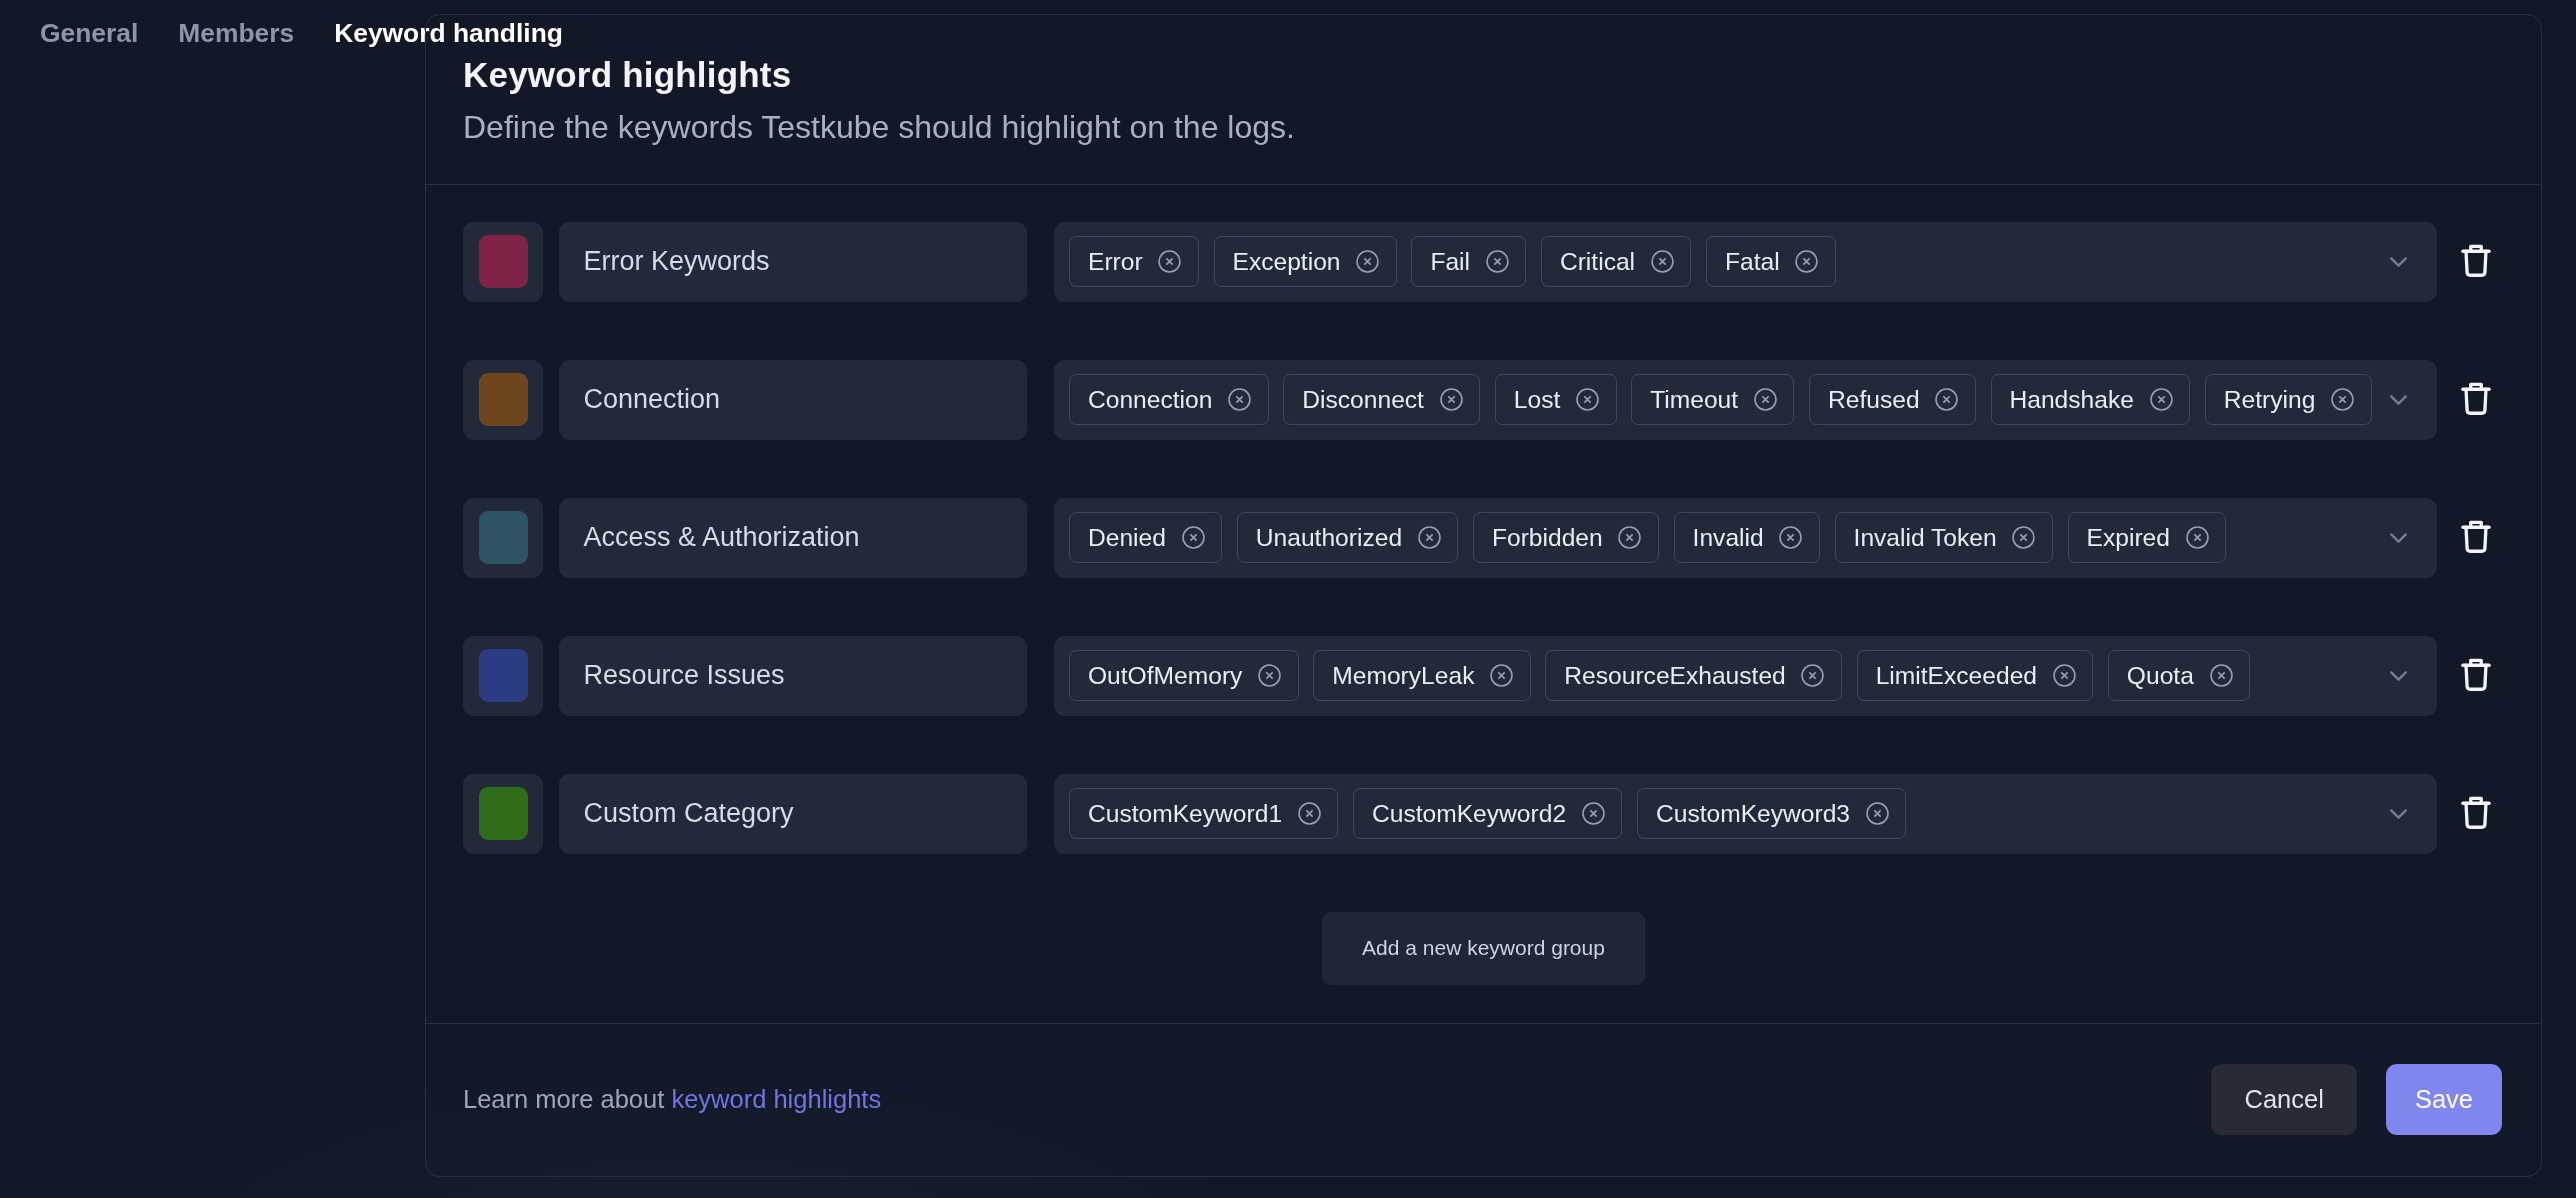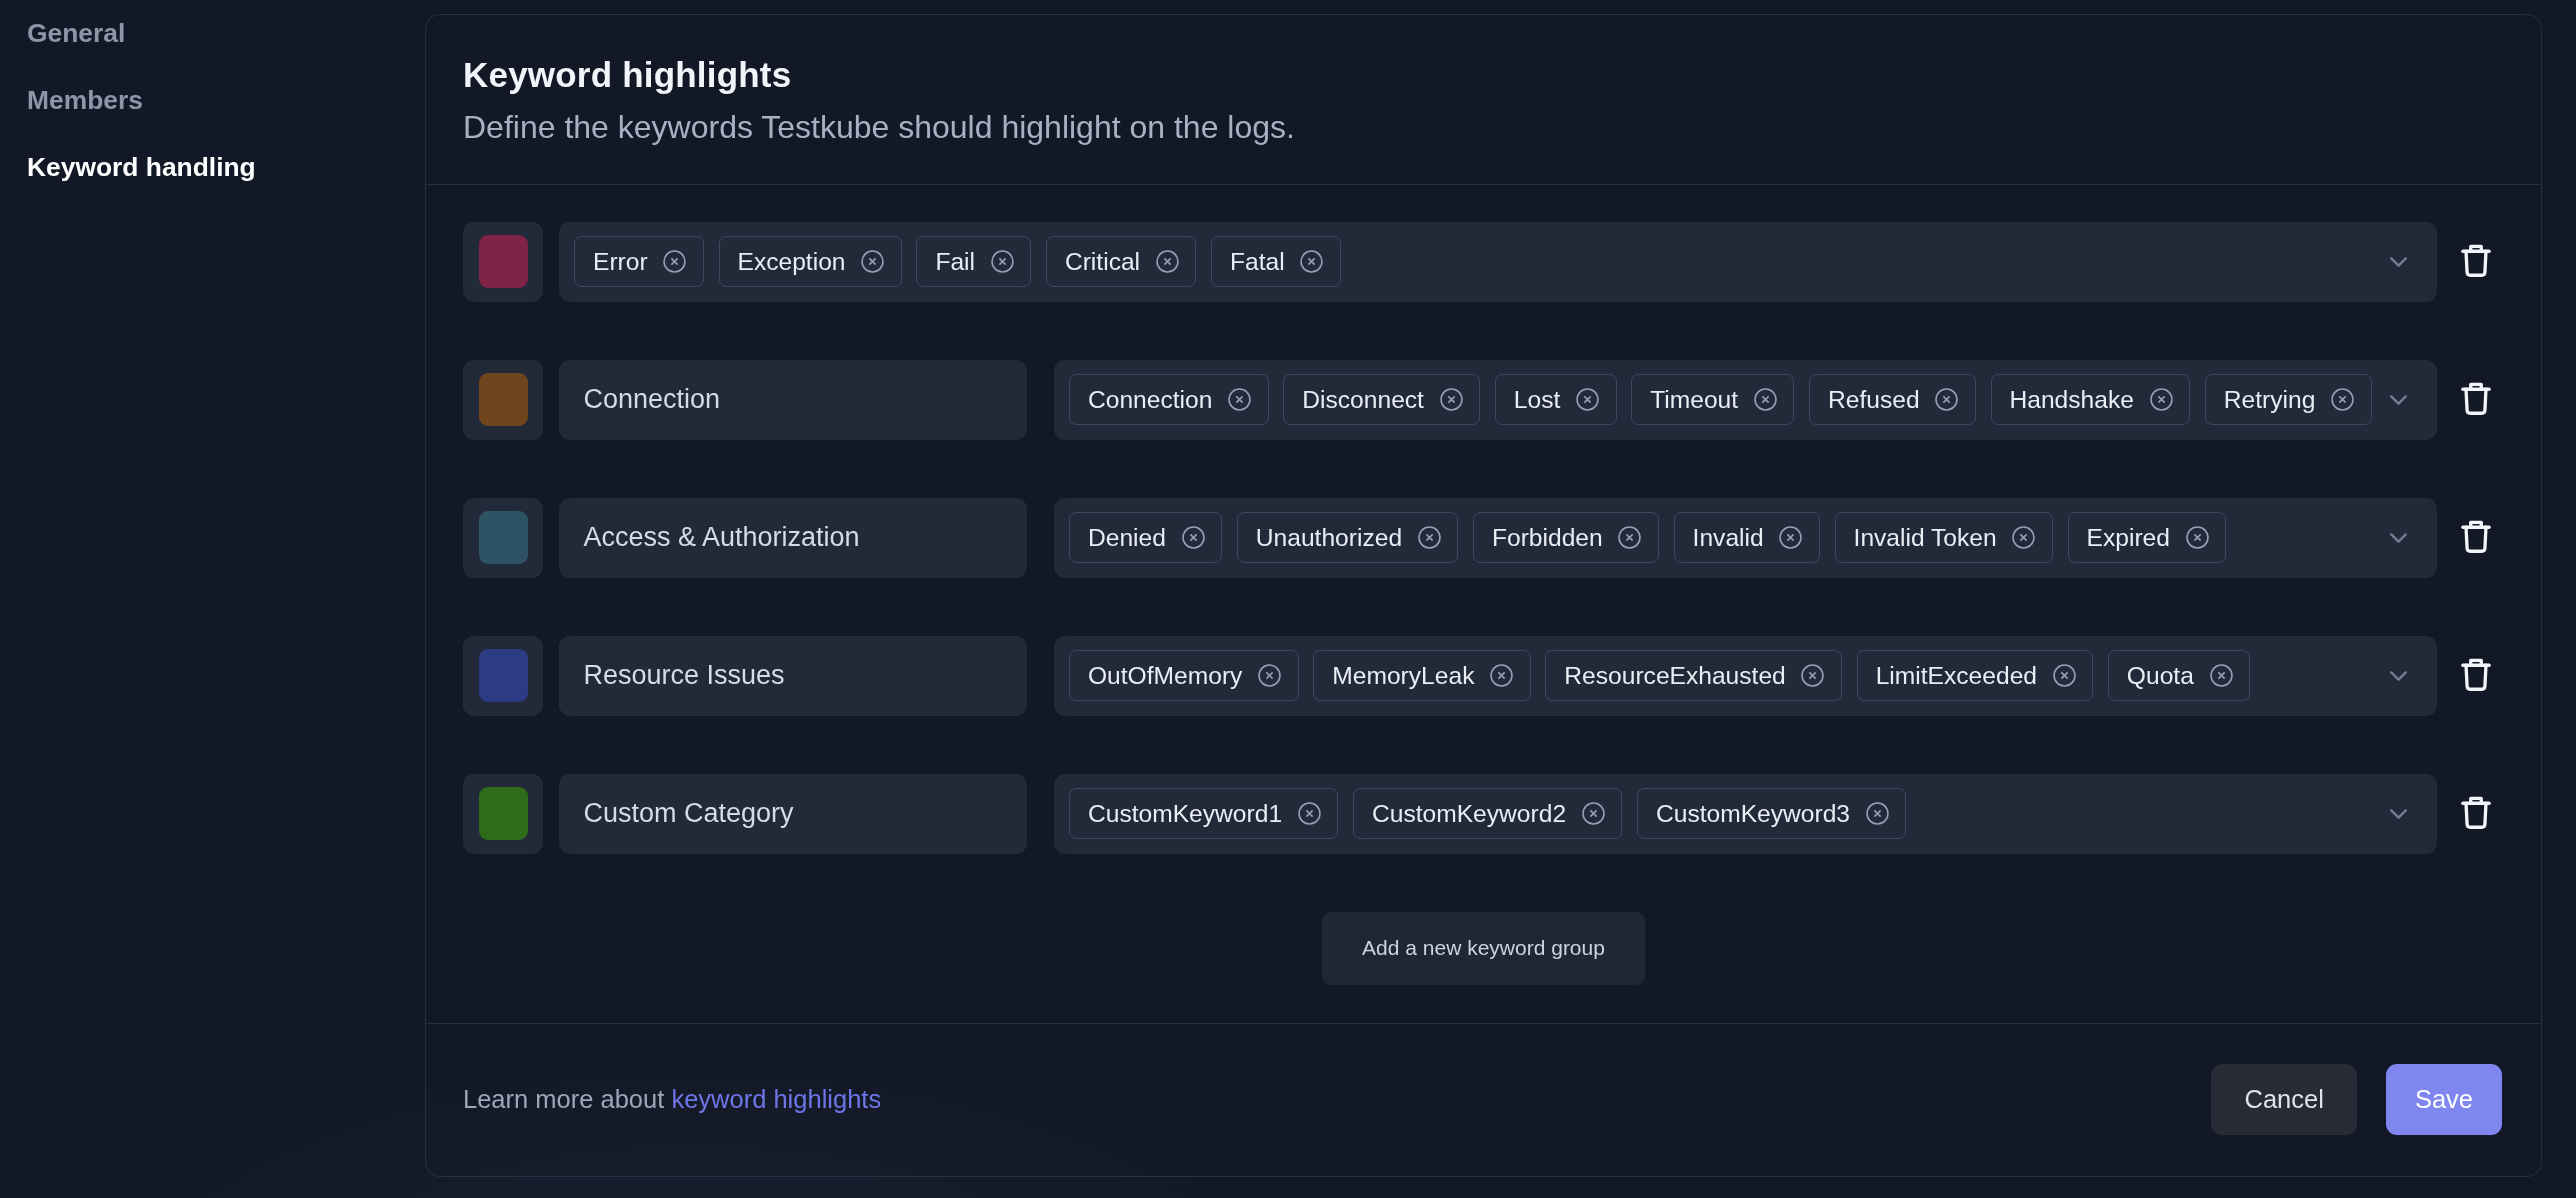--- a/index.html
+++ b/index.html
@@ -8,21 +8,21 @@
     font-family:"Liberation Sans", sans-serif;
     background:
       radial-gradient(911px 419px at 27% 112%, rgba(34,42,62,.55) 0%, rgba(34,42,62,0) 70%),
       #131826;
     color:#e8ecf4;
     overflow:hidden;
   }
   .page{ position:relative; width:2576px; height:1199px; }
 
   
-  .sidebar{ position:absolute; left:27px; top:20px; display:flex; flex-direction:column; gap:40px; }
+  .sidebar{ position:absolute; left:40px; top:20px; display:flex; flex-direction:row; gap:40px; }
   .side-item{ font-size:26.4px; font-weight:600; color:#8d95a9; line-height:27px; cursor:pointer; white-space:nowrap; }
   .side-item.active{ color:#ffffff; font-weight:700; }
 
   
   .panel{ position:absolute; left:425px; top:13.7px; width:2117px; height:1163px;
           border:1.8px solid #273043; border-radius:14.6px; }
   .panel-header{ height:170px; border-bottom:1.8px solid #273043; padding:40px 37px 0; }
   .title{ font-size:35px; font-weight:600; color:#f2f4f9; letter-spacing:0.2px; }
   .subtitle{ margin-top:14.6px; font-size:32px; color:#a8b1c4; }
 
@@ -75,20 +75,23 @@
       <div class="title">Keyword highlights</div>
       <div class="subtitle">Define the keywords Testkube should highlight on the logs.</div>
     </header>
 
     <section class="content">
       <div class="rows" id="rows">
           <div class="row">
             <div class="swatch-box">
               <div class="swatch" style="background: rgb(127, 35, 71);"></div>
             </div>
+            <div class="name-box">
+              <span>Error Keywords</span>
+            </div>
             <div class="select-box">
               <div class="chips">
                 <span class="chip">
                   <span class="chip-label">Error</span>
                   <span class="chip-remove">
                     <svg viewBox="0 0 24 24" width="27" height="27" fill="none" stroke="currentColor" stroke-width="1.4">
                       <circle cx="12" cy="12" r="9.3"></circle>
                       <path d="M9.2 9.2l5.6 5.6M14.8 9.2l-5.6 5.6"></path>
                     </svg>
                   </span>

